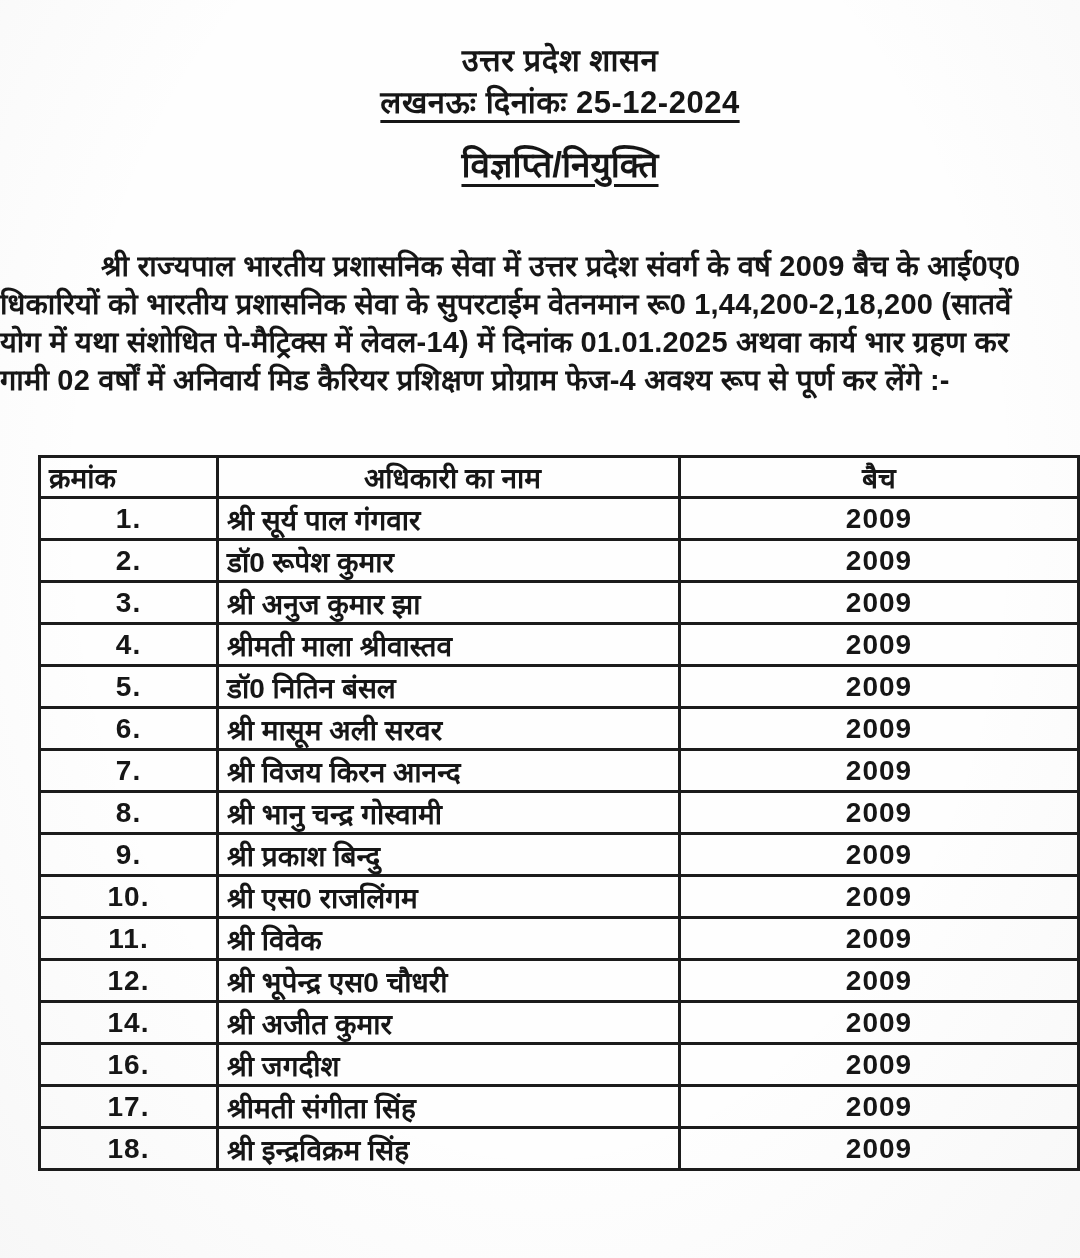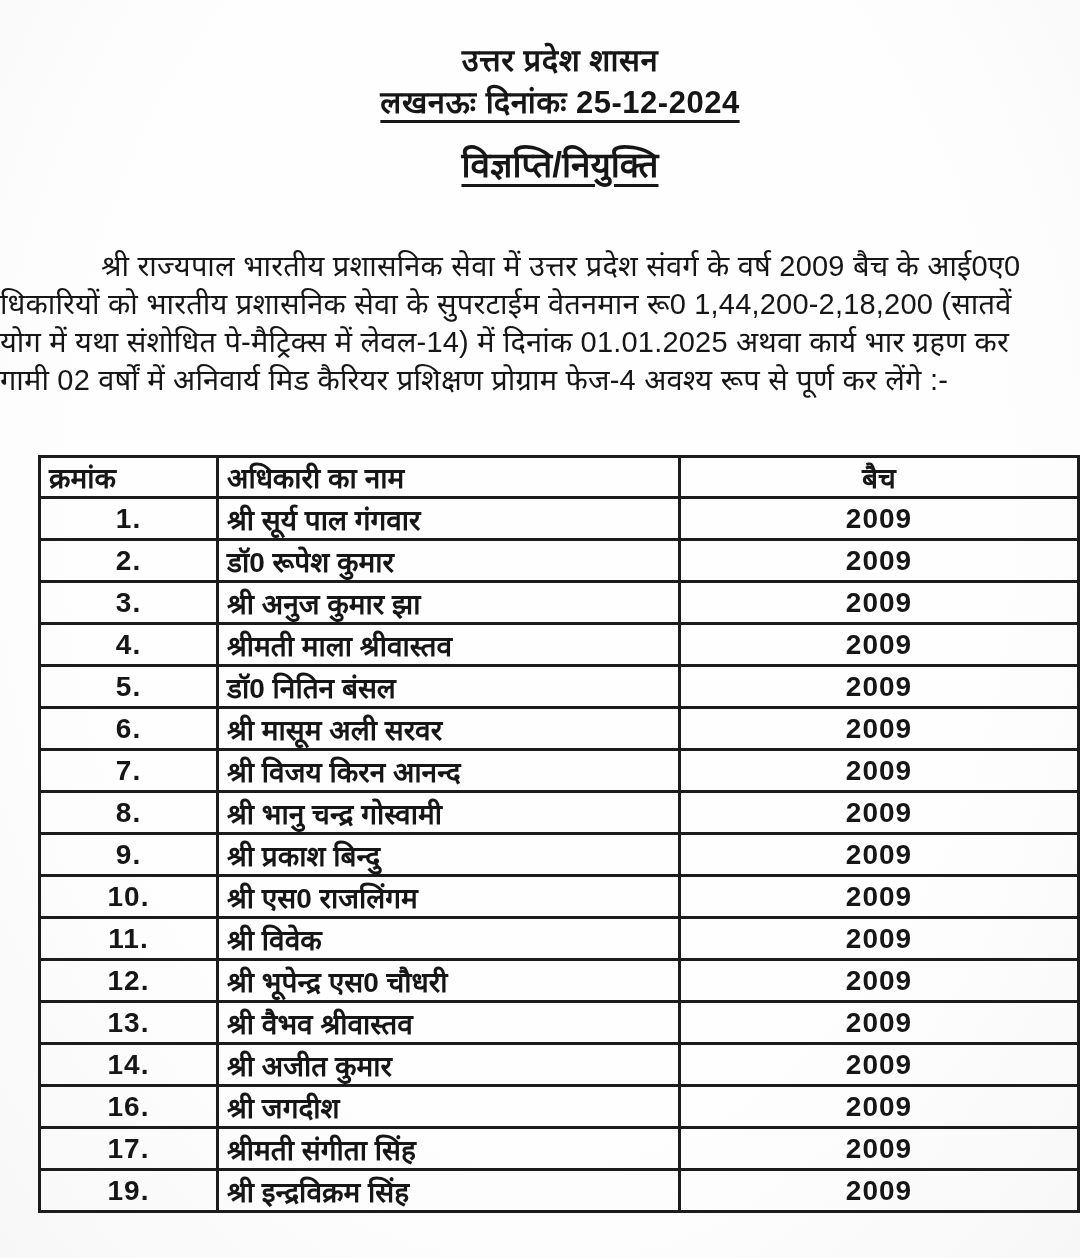--- a/index.html
+++ b/index.html
@@ -48,21 +48,21 @@
   }
   
   .para {
     position: absolute;
     top: 247px;
     left: 0;
     width: 1080px;
     height: 196px;
     overflow: hidden;
     font-size: 29px;
-    font-weight: 400;
+    font-weight: 700;
     letter-spacing: 0.2px;
   }
   .para .p-line {
     white-space: nowrap;
     height: 38px;
     line-height: 38px;
   }
   .para .p-line.indent { text-indent: 101px; }
   
   table.officers {
@@ -82,21 +82,21 @@
     overflow: hidden;
     white-space: nowrap;
     margin-top: 24px;
   }
   table.officers thead th {
     height: 34px;
     font-weight: 700;
     vertical-align: middle;
   }
   th.h-sno  { text-align: left; padding-left: 8px; }
-  th.h-name { text-align: left; padding-left: 8px; }
+  th.h-name { text-align: center; padding-left: 8px; }
   th.h-batch{ text-align: center; }
   table.officers tbody td { height: 42px; vertical-align: middle; }
   td.c-sno   { text-align: center; font-size: 27px; letter-spacing: 1px; }
   td.c-name  { text-align: left; padding-left: 8px; }
   td.c-batch { text-align: center; font-size: 28px; letter-spacing: 1px; }
 </style>
 </head>
 <body>
 
 <div class="page">
@@ -182,40 +182,35 @@
           <td class="c-sno">11.</td>
           <td class="c-name">श्री विवेक</td>
           <td class="c-batch">2009</td>
         </tr>
         <tr>
           <td class="c-sno">12.</td>
           <td class="c-name">श्री भूपेन्द्र एस0 चौधरी</td>
           <td class="c-batch">2009</td>
         </tr>
         <tr>
-          <td class="c-sno">13.</td>
-          <td class="c-name">श्री वैभव श्रीवास्तव</td>
-          <td class="c-batch">2009</td>
-        </tr>
-        <tr>
           <td class="c-sno">14.</td>
           <td class="c-name">श्री अजीत कुमार</td>
           <td class="c-batch">2009</td>
         </tr>
         <tr>
           <td class="c-sno">16.</td>
           <td class="c-name">श्री जगदीश</td>
           <td class="c-batch">2009</td>
         </tr>
         <tr>
           <td class="c-sno">17.</td>
           <td class="c-name">श्रीमती संगीता सिंह</td>
           <td class="c-batch">2009</td>
         </tr>
         <tr>
-          <td class="c-sno">19.</td>
+          <td class="c-sno">18.</td>
           <td class="c-name">श्री इन्द्रविक्रम सिंह</td>
           <td class="c-batch">2009</td>
         </tr>
       </tbody>
   </table>
 
 </div>
 
 </body></html>

